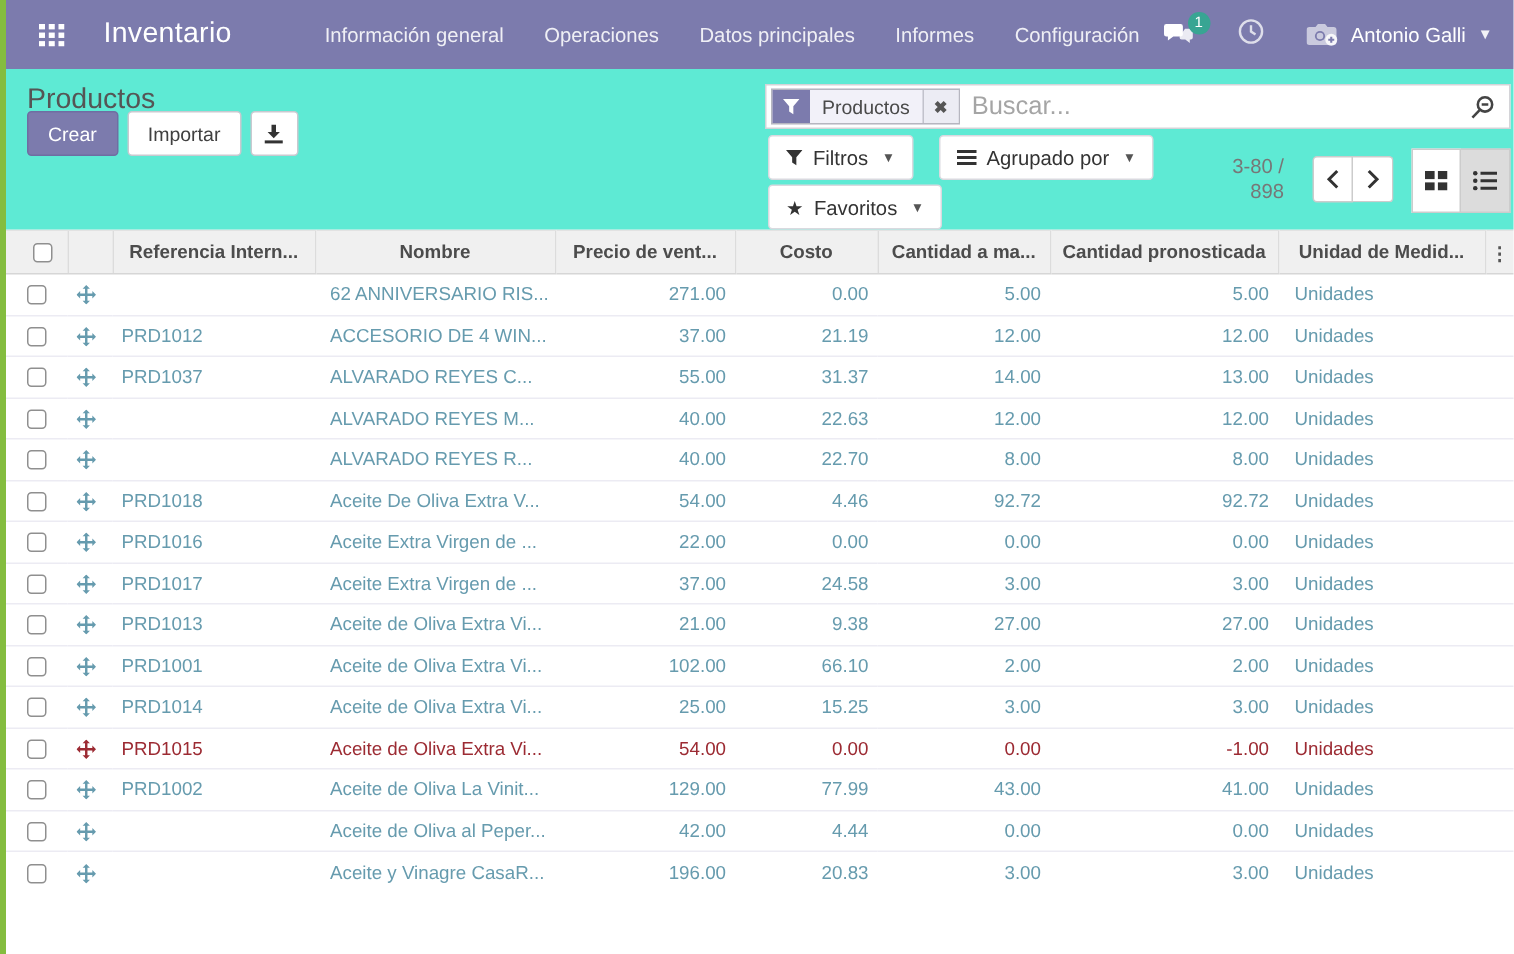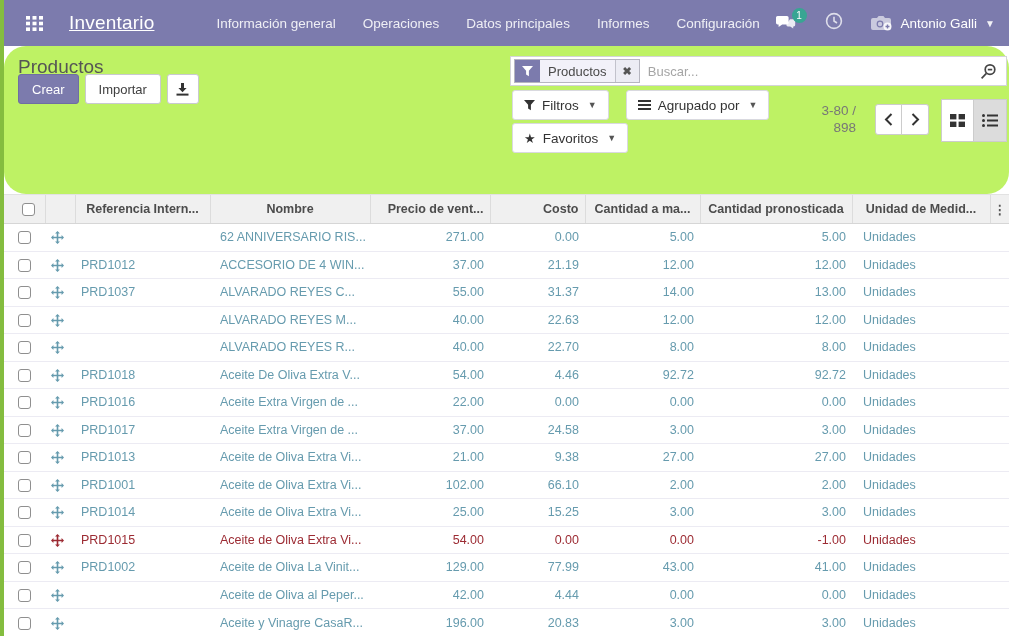--- a/index.html
+++ b/index.html
@@ -4,48 +4,48 @@
 <style>
   * { box-sizing: border-box; margin: 0; padding: 0; }
   html,body { width:1009px; height:636px; overflow:hidden; background:#fff;
               font-family:"Liberation Sans", sans-serif; }
   .green-stripe { position:absolute; left:0; top:0; width:4px; height:636px; background:#84bd3f; z-index:50; }
   .page { position:absolute; left:4px; top:0; width:1005px; height:636px; }
 
   
   .navbar { height:46px; background:#7c7bad; display:flex; align-items:center; color:#fff; }
   .apps-btn { margin-left:22px; display:flex; align-items:center; cursor:pointer; }
-  .app-title { margin-left:26px; font-size:19px; font-weight:400; letter-spacing:.2px;text-decoration:underline; }
+  .app-title { margin-left:26px; font-size:19px; font-weight:400; letter-spacing:.2px; }
   .nav-menus { margin-left:62px; display:flex; gap:27px; font-size:13.5px; color:rgba(255,255,255,.88); }
   .nav-menus span { cursor:pointer; }
   .nav-right { margin-left:auto; display:flex; align-items:center; gap:28px; margin-right:14px; }
   .chat-wrap { position:relative; display:flex; }
   .badge { position:absolute; top:-7px; right:-10px; background:#38a593; color:#fff; font-size:10px;
            min-width:15px; height:15px; border-radius:8px; text-align:center; line-height:15px; padding:0 2px; }
   .user-block { display:flex; align-items:center; gap:8px; font-size:13.5px; }
   .caret { font-size:10px; opacity:.9; }
 
   
-  .control-panel { position:relative; height:148px; background:#bef264;border-radius:22px; }
+  .control-panel { position:relative; height:107px; background:#5eead4; }
   .cp-title { position:absolute; left:14px; top:10px; font-size:19px; color:#555; }
   .btn-row { position:absolute; left:14px; top:28px; display:flex; gap:6px; }
   .btn { height:30px; border-radius:3px; font-size:13px; padding:0 13px; cursor:pointer;
          border:1px solid #c9c9d0; background:#fff; color:#404040; display:inline-flex; align-items:center; }
   .btn-primary { background:#7c7bad; border-color:#6f6ea2; color:#fff; }
   .btn-icon { width:32px; justify-content:center; padding:0; }
 
   .search-box { position:absolute; right:2px; top:10px; width:497px; height:30px;
                 border:1px solid #d4d4d8; display:flex; align-items:center; background:#fff; }
   .facet { display:flex; align-items:stretch; height:24px; margin-left:3px;
            border:1px solid #b6b6c0; background:#f2f1f9; font-size:13px; }
   .facet-icon { width:25px; background:#7c7bad; display:flex; align-items:center; justify-content:center; }
   .facet-label { padding:0 8px; color:#4a4a4a; display:flex; align-items:center; }
   .facet-x { padding:0 7px; display:flex; align-items:center; color:#555; font-size:11px; font-weight:bold;
              border-left:1px solid #c2c2cc; cursor:pointer; background:#ececf4; }
-  .search-input { flex:1; border:none; outline:none; font-size:13px; padding:0 8px; color:#444; }
+  .search-input { flex:1; border:none; outline:none; font-size:17px; padding:0 8px; color:#444; }
   .search-input::placeholder { color:#a5a5a5; }
   .search-glass { width:36px; display:flex; justify-content:center; cursor:pointer; }
 
   .filters-row1 { position:absolute; left:508px; top:44px; display:flex; gap:17px;align-items:flex-end; }
   .filters-row2 { position:absolute; left:508px; top:77px; }
   .fbtn { height:30px; border:1px solid #d9d9df; border-radius:3px; background:#fff; padding:0 11px;
           font-size:13.5px; color:#333; display:inline-flex; align-items:center; gap:7px; cursor:pointer; }
   .fcaret { font-size:9px; color:#555; margin-left:2px; }
   .gicon { display:inline-block; width:13px; }
   .gicon i { display:block; height:2px; background:#333; margin:2px 0; }
@@ -64,21 +64,21 @@
           align-items:center; justify-content:center; cursor:pointer; }
   .sbtn + .sbtn { border-left:none; }
   .sbtn.active { background:#dcdcdc; }
 
   
   table { width:1005px; border-collapse:collapse; table-layout:fixed; font-size:12.5px; }
   thead th { background:#f0f0f0; color:#4c4c4c; font-weight:bold; height:29px; text-align:center;
              border-top:1px solid #e2e2e2; border-bottom:1px solid #d6d6d6; padding:0 6px;
              overflow:hidden; white-space:nowrap; text-overflow:ellipsis; cursor:pointer; }
   thead th + th { border-left:1px solid #dcdcdc; }
-  th.num { text-align:right; }
+  th.num { text-align:center; }
   tbody td { height:27.5px; border-top:1px solid #ecebf3; color:#669bae; white-space:nowrap;
              overflow:hidden; padding:0 6px; background:#fff; }
   tbody tr:first-child td { border-top:none; }
   td.num { text-align:right; }
   tr.danger td { color:#9c2b33; }
   .col-check { width:41px; } .col-drag { width:30px; } .col-ref { width:135px; }
   .col-name { width:160px; } .col-price { width:120px; } .col-cost { width:95px; }
   .col-qty { width:115px; } .col-forecast { width:152px; } .col-uom { width:138px; } .col-dots { width:19px; }
   td.c-name { padding-left:10px; }
   td.c-uom { padding-left:11px;margin-top:48px; }

